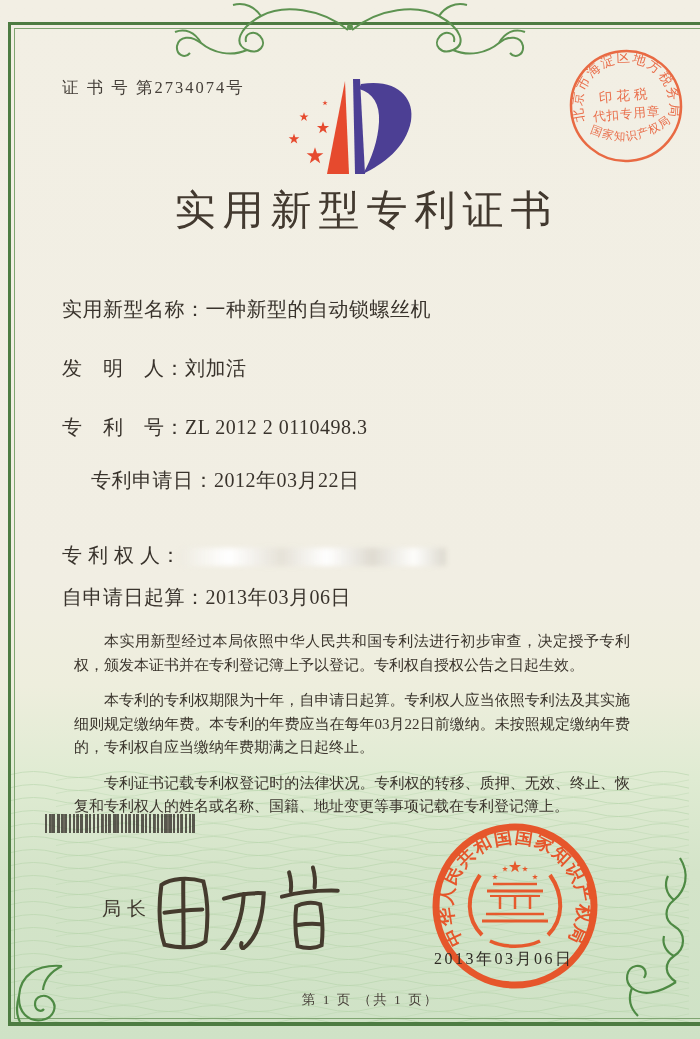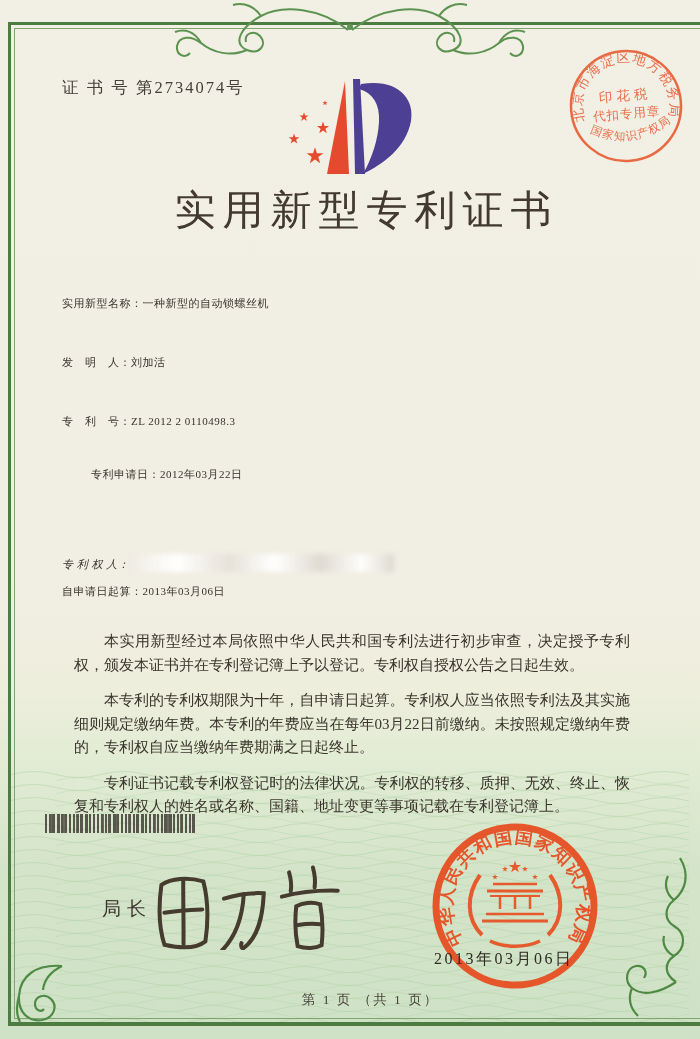--- a/index.html
+++ b/index.html
@@ -6,23 +6,23 @@
   .page{position:relative;width:700px;height:1039px;overflow:hidden;
     font-family:"Liberation Serif","DejaVu Serif",serif;color:#39332c;
     background:linear-gradient(180deg,#f2efe4 0%,#f1eee3 56%,#eeeedd 66%,#dfebd2 75%,#d4e4c9 84%,#cfe2c6 100%);padding-left:41px;}
   .abs{position:absolute;}
   .frame{position:absolute;left:8px;top:22px;right:8px;bottom:13px;
     border:3px solid #4d7c42;border-bottom-width:4px;z-index:3;pointer-events:none;}
   .frame-inner{position:absolute;inset:3px;border:1px solid #7fa571;}
   .certno{left:62px;top:77px;font-size:16.5px;letter-spacing:2px;color:#46403a;z-index:2;}
   .title{left:0;right:8px;top:183px;text-align:center;font-size:41px;letter-spacing:7px;
     color:#42392f;font-weight:400;z-index:2;}
-  .field{left:62px;font-size:11px;letter-spacing:.5px;white-space:nowrap;color:#39332c;z-index:2;}
+  .field{left:62px;font-size:20px;letter-spacing:.5px;white-space:nowrap;color:#39332c;z-index:2;}
   .f-name{top:296px;} .f-inventor{top:355px;} .f-patno{top:414px;}
-  .f-filing{top:467px;margin-left:29px;} .f-patentee{top:554px;font-style:italic;} .f-grant{top:584px;}
+  .f-filing{top:467px;margin-left:29px;} .f-patentee{top:542px;} .f-grant{top:584px;}
   .redact{display:inline-block;width:265px;height:18px;vertical-align:-4px;border-radius:2px;
     background:linear-gradient(90deg,rgba(233,230,221,.3),#ffffff 18%,rgba(224,220,210,.7) 38%,#ffffff 55%,rgba(216,212,202,.75) 72%,#fdfdfb 88%,rgba(200,196,186,.5));
     filter:blur(2.5px);}
   .paras{left:62px;top:618px;width:580px;font-size:15px;line-height:23.5px;
     text-align:justify;color:#3a342c;z-index:2;}
   .paras p{margin:12px;text-indent:2em;}
   .barcode{left:45px;top:814px;width:150px;height:19px;opacity:.8;z-index:2;
     background:repeating-linear-gradient(90deg,#38332d 0 2px,transparent 2px 4px),
                repeating-linear-gradient(90deg,#38332d 0 1px,transparent 1px 7px),
                repeating-linear-gradient(90deg,transparent 0 5px,#504a42 5px 7px,transparent 7px 13px);}

